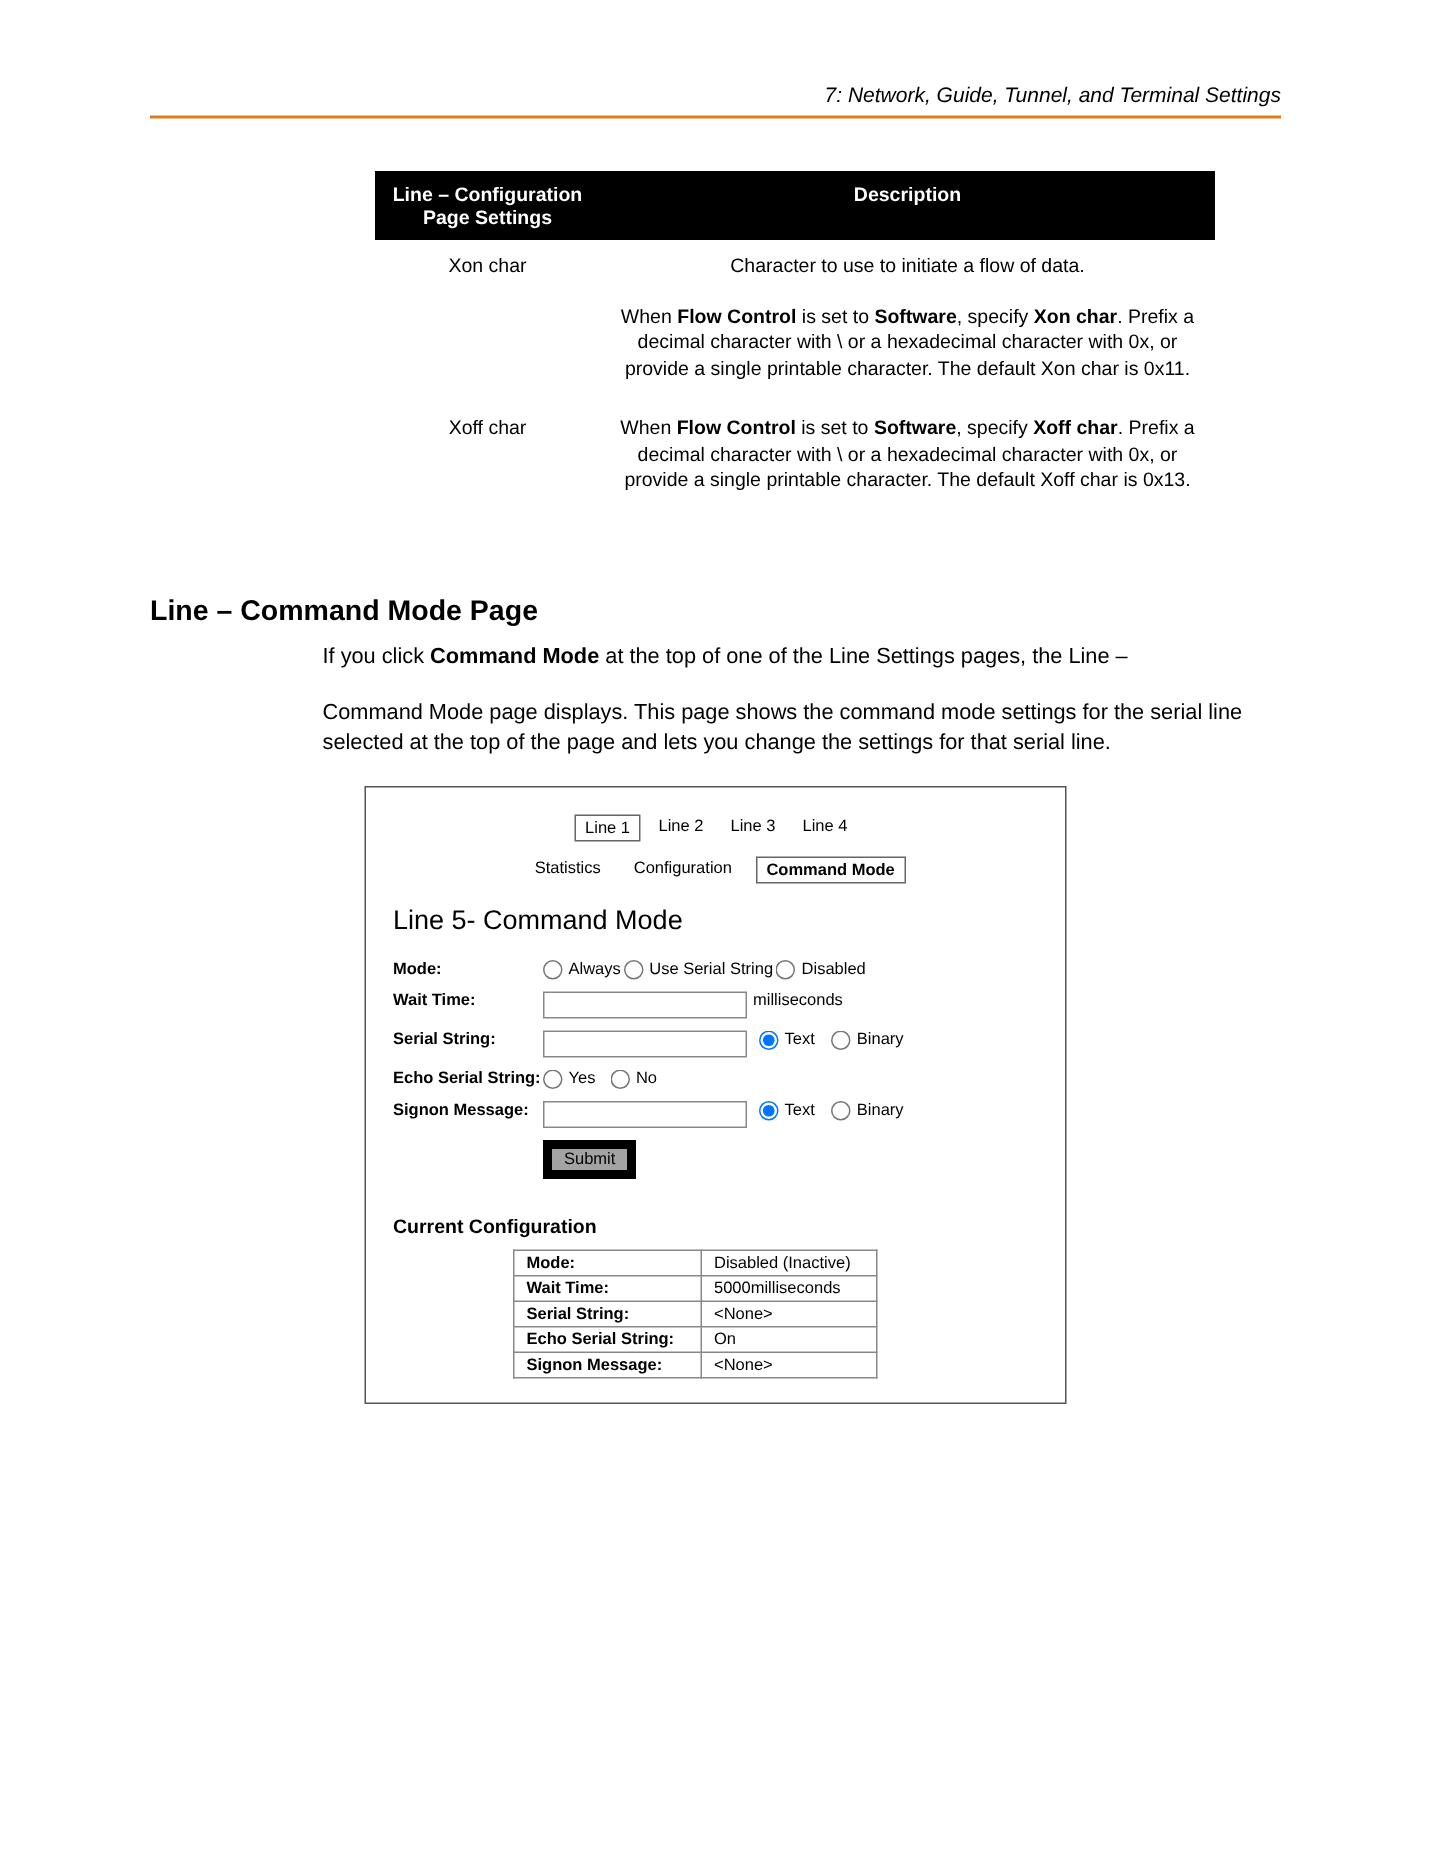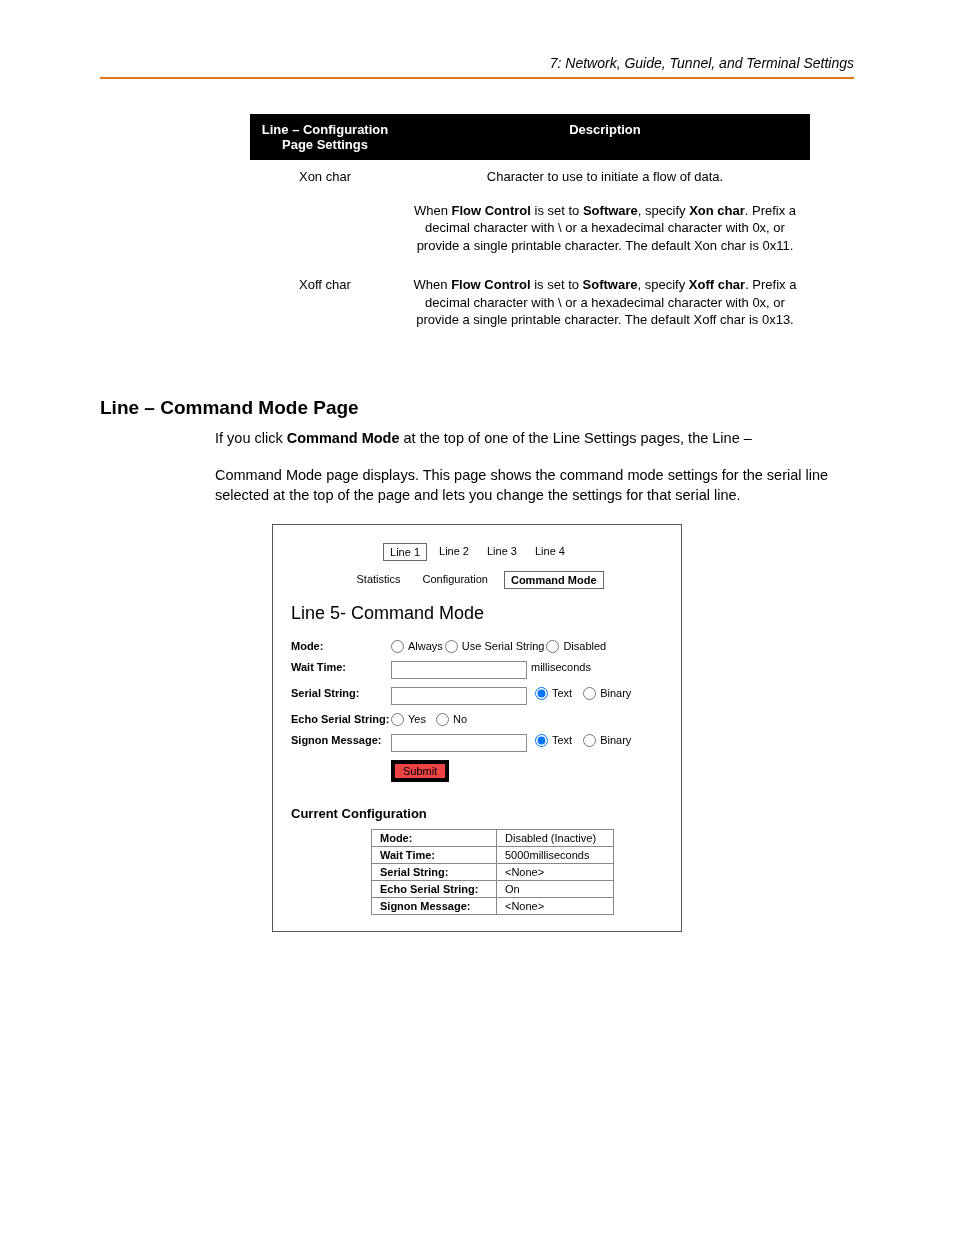--- a/index.html
+++ b/index.html
@@ -57,21 +57,21 @@
     margin-bottom: 18px;
   }
   .fig-caption {
     text-align: center;
     font-weight: bold;
     font-size: 13.5px;
     margin: 32px 0 14px 0;
   }
   
   .screenshot {
-    width: 410px;
+    width: 468px;
     margin: 0 auto;
     border: 1px solid #555;
     font-family: Verdana, Arial, sans-serif;
     font-size: 11px;
     padding: 18px 18px 16px 18px;
     box-sizing: border-box;
   }
   .line-tabs, .sub-tabs {
     display: flex;
     justify-content: center;
@@ -123,22 +123,22 @@
     background: #fff;
     padding: 1px 2px;
     font: inherit;
     box-sizing: content-box;
   }
   .unit { margin-left: 4px; }
   .after-opts { margin-left: 8px; gap: 11px; }
   .submit-row { margin-left: 100px; }
   .submit-btn {
     font: inherit;
-    border: 4px solid #000000;
-    background: #ef4444;
+    border: 6px solid #000000;
+    background: #a3a3a3;
     padding: 1px 8px;
     cursor: pointer;
   }
   .cc-title {
     font-weight: bold;
     font-size: 13px;
     margin: 24px 0 8px 0;
   }
   .cc-table {
     margin-left: 80px;

